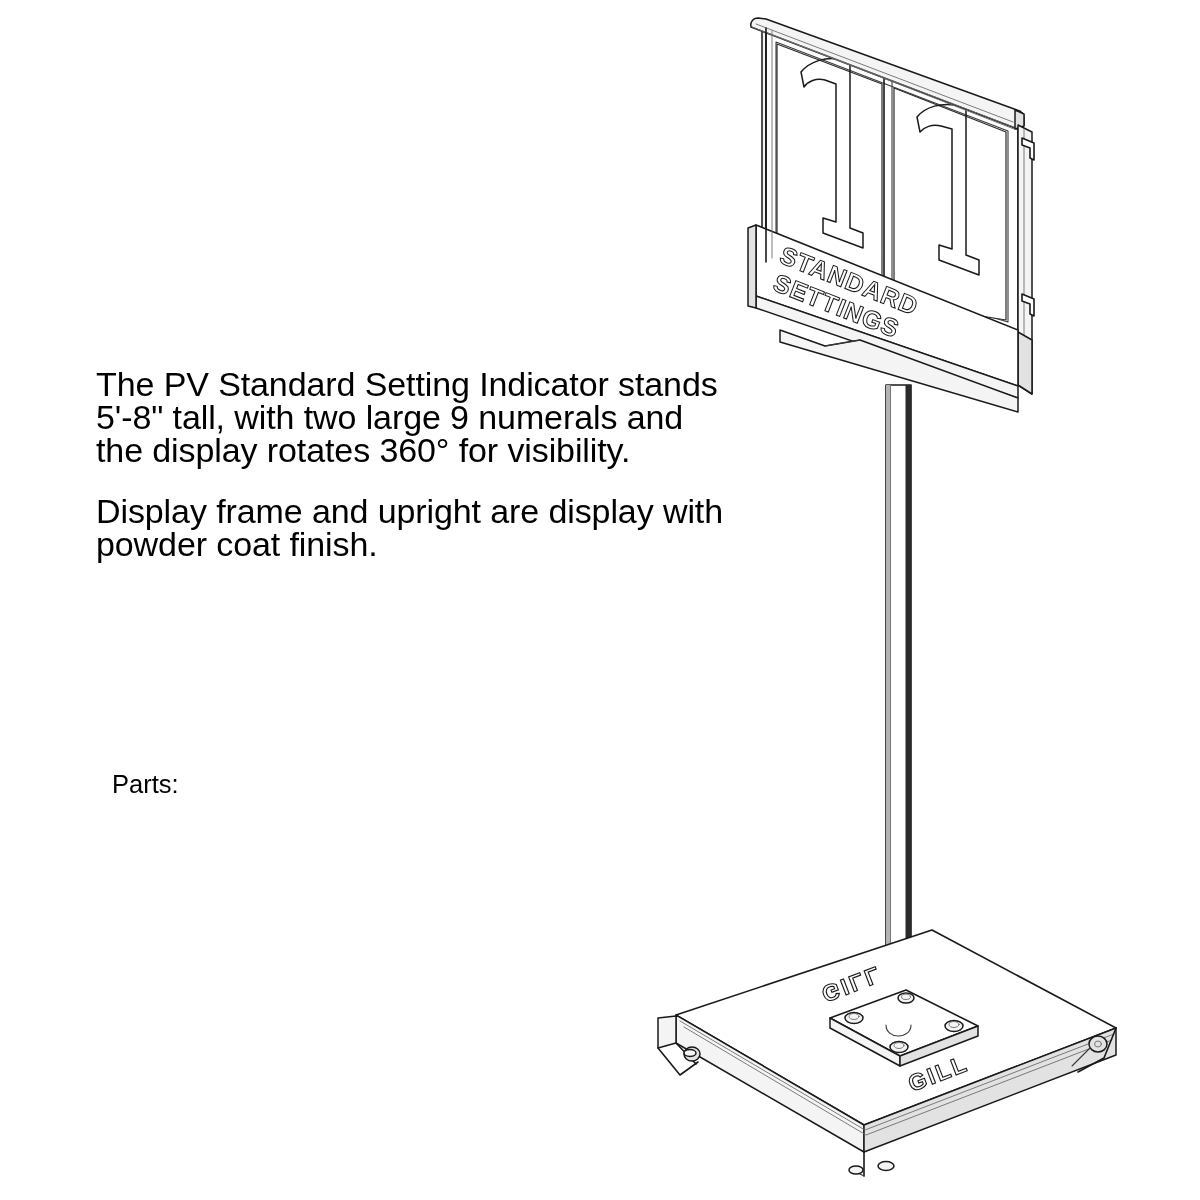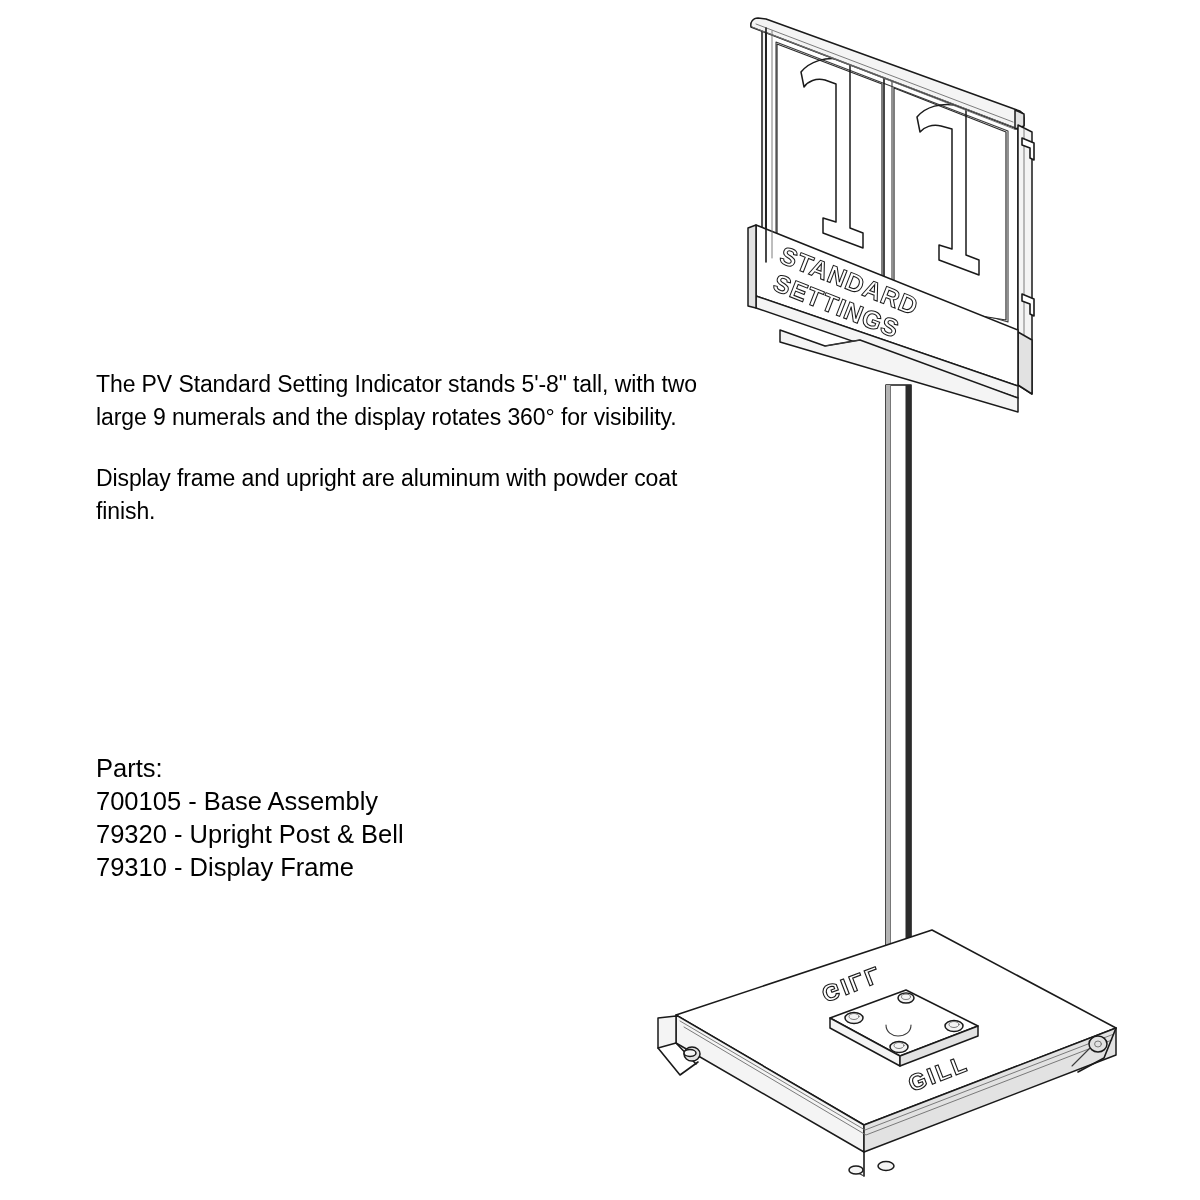--- a/index.html
+++ b/index.html
@@ -22,37 +22,37 @@
 
   
   #description {
     position: absolute;
     left: 96px;
     top: 368px;
     width: 640px;
   }
   .para {
     margin: 0 0 28px 0;
-    font-size: 23px;
+    font-size: 34px;
     line-height: 33px;
     color: #000000;
     letter-spacing: -0.1px;
   }
   .para:last-child { margin-bottom: 0; }
 
   #parts-block {
     position: absolute;
     left: 96px;
     top: 752px;
     width: 560px;
   }
   .parts-heading {
     font-size: 25.5px;
     line-height: 33px;
-    margin: 0;
+    margin: 16px;
   }
   .parts-list {
     list-style: none;
     margin: 0;
     padding: 0;
   }
   .parts-list li {
     font-size: 25.5px;
     line-height: 33px;
     white-space: nowrap;
@@ -94,30 +94,25 @@
     letter-spacing: 2.5px;
   }
 </style>
 </head>
 <body>
 
 <div id="page">
 
   <div id="description">
     <p class="para">The PV Standard Setting Indicator stands 5'-8" tall, with two large 9 numerals and the display rotates 360° for visibility.</p>
-    <p class="para">Display frame and upright are aluminum with powder coat finish.</p>
+    <p class="para">Display frame and upright are display with powder coat finish.</p>
   </div>
 
   <div id="parts-block">
     <p class="parts-heading">Parts:</p>
-    <ul class="parts-list">
-      <li>700105 - Base Assembly</li>
-      <li>79320 - Upright Post &amp; Bell</li>
-      <li>79310 - Display Frame</li>
-    </ul>
   </div>
 
   <div id="drawing">
     <svg width="580" height="1200" viewBox="0 0 580 1200" xmlns="http://www.w3.org/2000/svg">
 
       <g>
 
         <path class="face-lt" d="M142,30 L152,27 L152,258 L142,262 Z"></path>
 
         <path class="face-w" d="M146,28 L398,125 L398,332 L146,262 Z"></path>

